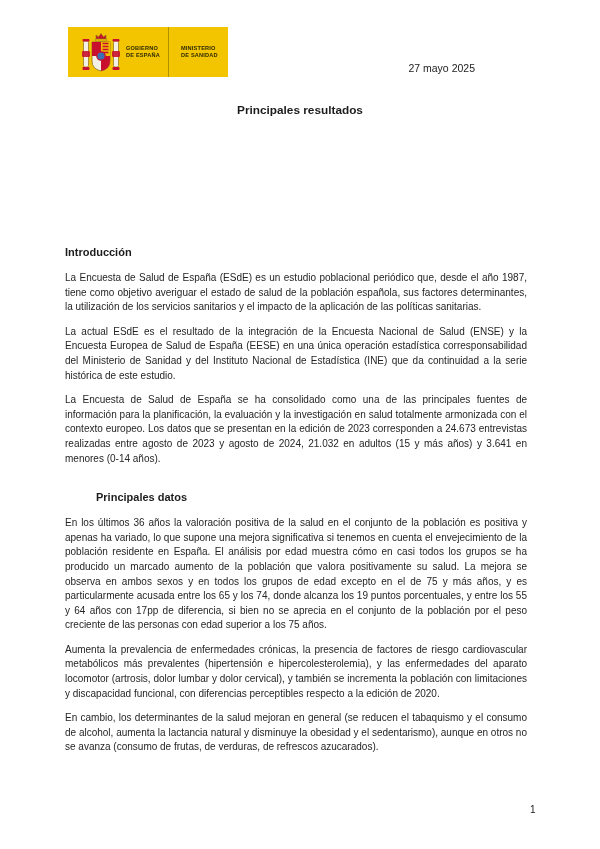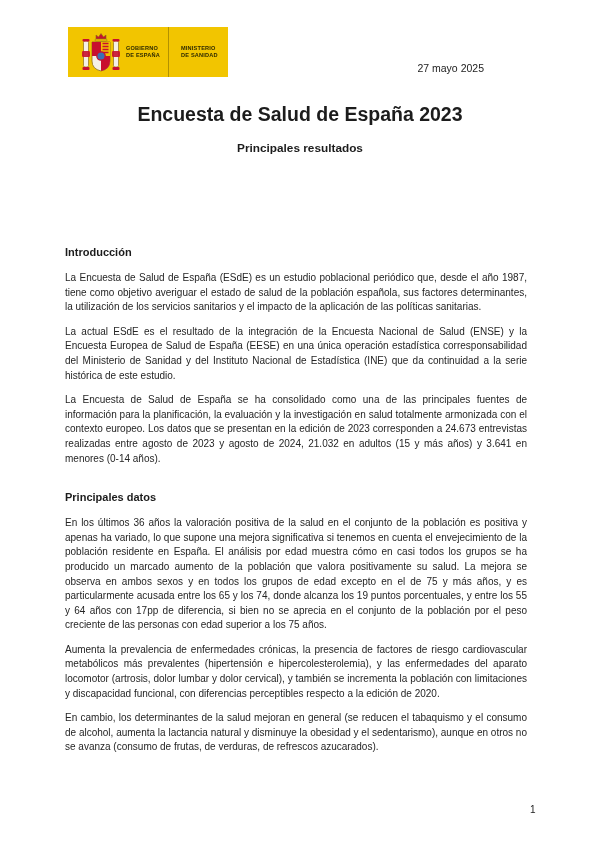--- a/index.html
+++ b/index.html
@@ -32,37 +32,37 @@
   }
   .logo-divider{
     width:1px;background:rgba(60,50,0,.35);
     height:50px;flex:0 0 auto;
   }
   .logo-right{
     display:flex;align-items:center;
     padding-left:7px;box-sizing:border-box;
   }
   .doc-date{
-    position:absolute;top:62px;right:116px;
+    position:absolute;top:62px;right:125px;
     font-size:10.5px;color:#222;
   }
   
   .title-block{position:absolute;left:0;top:103px;width:600px;text-align:center;}
   .t-doc-type{font-size:16.5px;font-weight:bold;margin:0 0 14px 0;color:#1c1c1c;}
   .t-main{font-size:19.5px;font-weight:bold;margin:0 0 15px 0;color:#1c1c1c;}
   .t-sub{font-size:11.8px;font-weight:bold;margin:0;color:#1c1c1c;}
   
   .content{
     position:absolute;left:65px;top:246px;width:462px;
   }
   .sec-heading{
     font-size:11px;font-weight:bold;color:#1c1c1c;
     margin:0 0 13px 0;
   }
-  .sec-heading.second{margin-top:25px;}
+  .sec-heading.second{margin-top:25px;margin-left:31px;}
   .content p{
     font-size:10px;line-height:14.6px;
     text-align:justify;
     margin:0 0 10px 0;
   }
   
   .page-number{
     position:absolute;left:530px;top:804px;
     font-size:10px;color:#222;
   }
@@ -106,21 +106,20 @@
       <div class="logo-dept">
         <div>MINISTERIO</div>
         <div>DE SANIDAD</div>
       </div>
     </div>
   </div>
 
   <div class="doc-date">27 mayo 2025</div>
 
   <div class="title-block">
-    <p class="t-main">Encuesta de Salud de España 2023</p>
     <p class="t-sub">Principales resultados</p>
   </div>
 
   <div class="content">
 
     <h2 class="sec-heading">Introducción</h2>
     <p>La Encuesta de Salud de España (ESdE) es un estudio poblacional periódico que, desde el año 1987, tiene como objetivo averiguar el estado de salud de la población española, sus factores determinantes, la utilización de los servicios sanitarios y el impacto de la aplicación de las políticas sanitarias.</p>
     <p>La actual ESdE es el resultado de la integración de la Encuesta Nacional de Salud (ENSE) y la Encuesta Europea de Salud de España (EESE) en una única operación estadística corresponsabilidad del Ministerio de Sanidad y del Instituto Nacional de Estadística (INE) que da continuidad a la serie histórica de este estudio.</p>
     <p>La Encuesta de Salud de España se ha consolidado como una de las principales fuentes de información para la planificación, la evaluación y la investigación en salud totalmente armonizada con el contexto europeo. Los datos que se presentan en la edición de 2023 corresponden a 24.673 entrevistas realizadas entre agosto de 2023 y agosto de 2024, 21.032 en adultos (15 y más años) y 3.641 en menores (0-14 años).</p>
 

